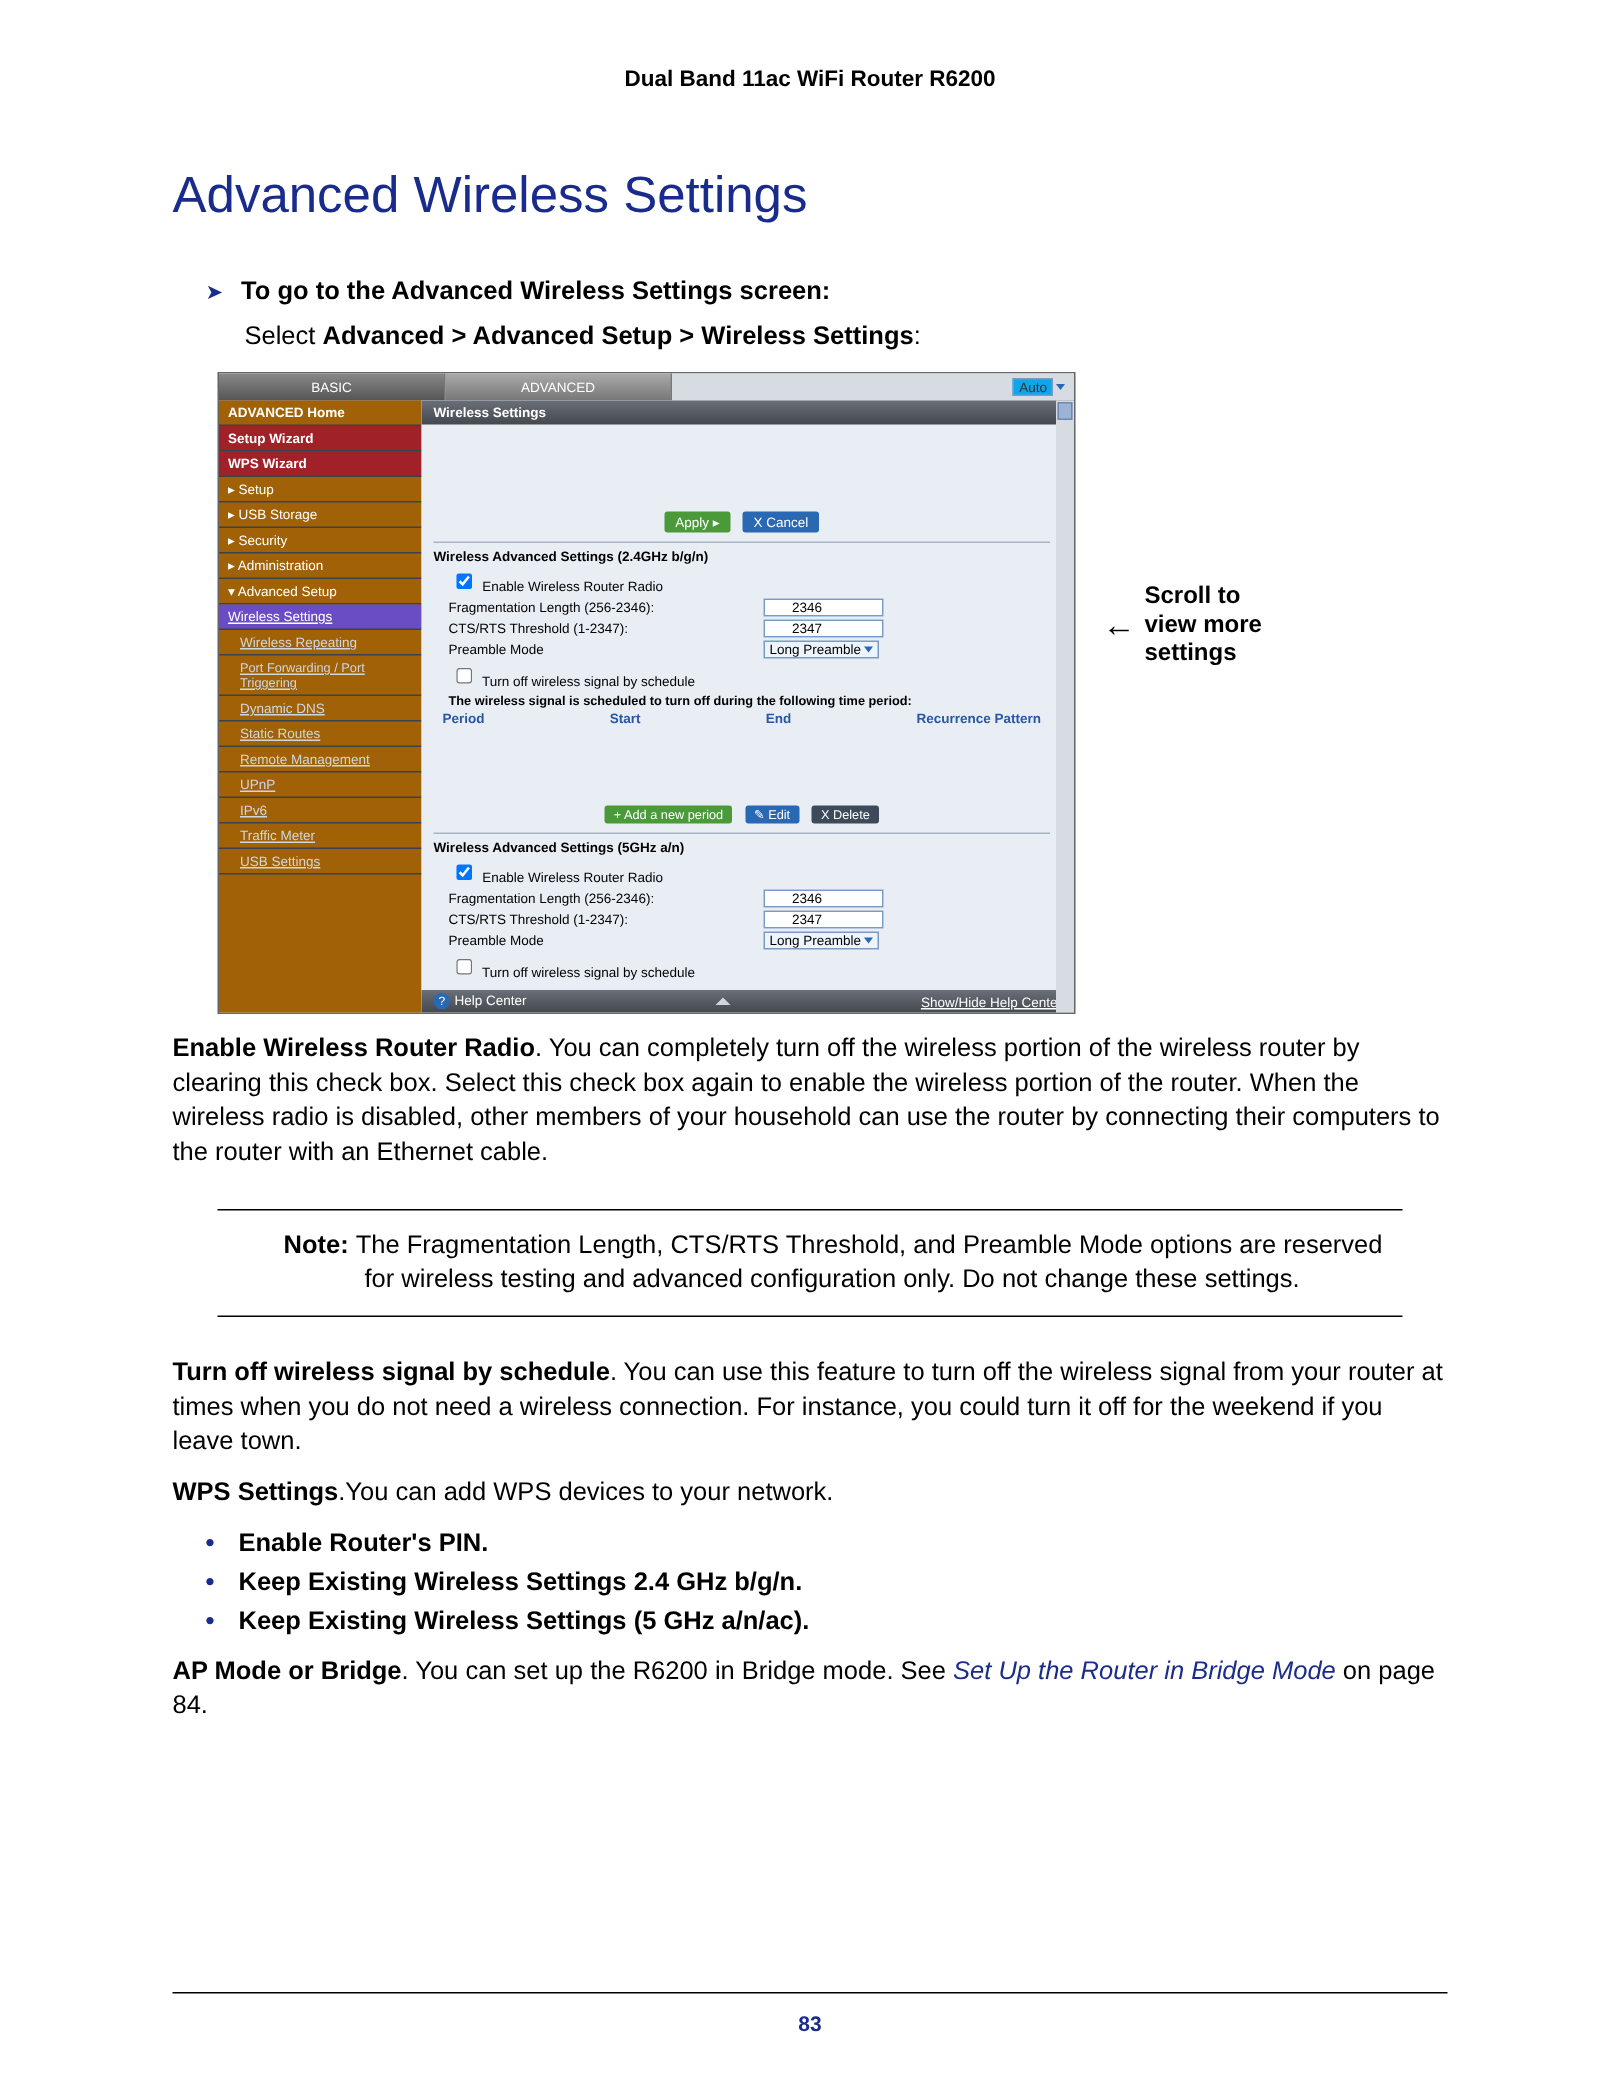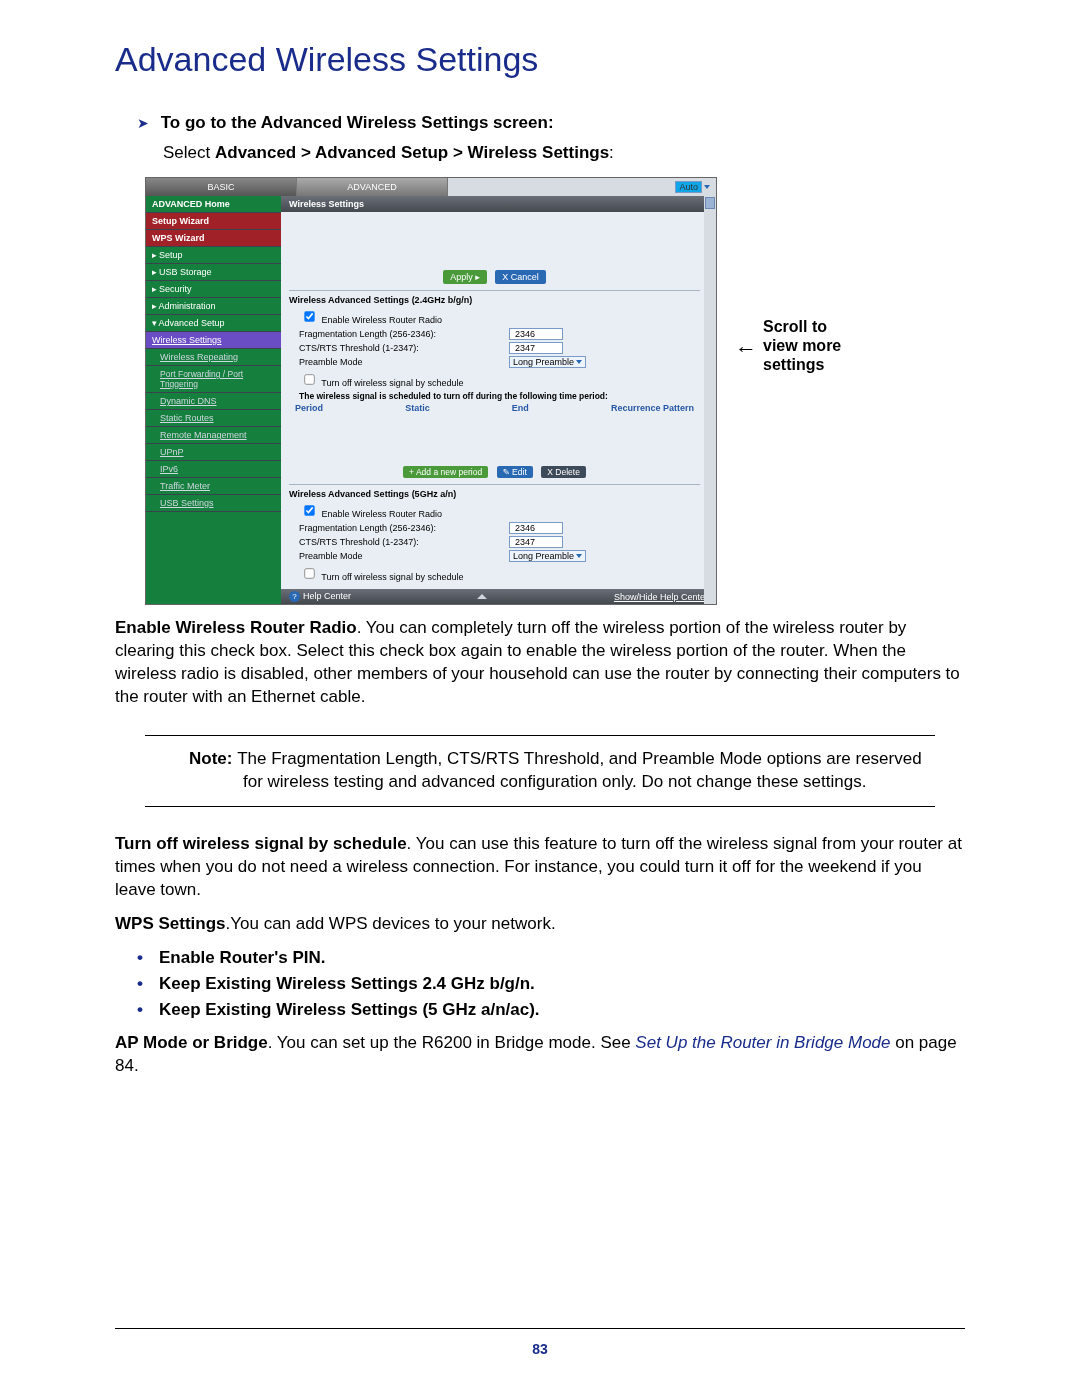--- a/index.html
+++ b/index.html
@@ -29,58 +29,59 @@
   .shot-wrap{display:flex;align-items:flex-start;margin-left:30px;margin-bottom:10px;}
   .shot{width:570px;border:1px solid #666;background:#e8eef4;position:relative;font-size:9px;}
   .tabs{display:flex;background:linear-gradient(#ccc,#999);}
   .tab{flex:0 0 150px;text-align:center;padding:4px 0;font-size:9px;color:#fff;border-right:1px solid #777;}
   .tab.basic{background:linear-gradient(#888,#555);}
   .tab.adv{background:linear-gradient(#aaa,#777);}
   .tab-spacer{flex:1;background:#d7dce2;}
   .auto-sel{margin:3px 6px 0 0;display:flex;align-items:center;gap:2px;font-size:9px;color:#333;}
   .auto-sel .dd{border:1px solid #7a9ac6;background:#0ea5e9;padding:0 3px;}
   .body-area{display:flex;}
-  .sidebar{width:135px;background:#15803d;padding:0;}
+  .sidebar{width:135px;background:#a16207;padding:0;}
   .side-item{display:block;padding:3px 6px;color:#fff;font-size:9px;border-bottom:1px solid #3a434d;}
   .side-item.bold{font-weight:bold;}
   .side-item.red{background:#a02128;}
   .side-item.sub{padding-left:14px;color:#cfd6e0;text-decoration:underline;}
   .side-item.sel{background:#6a4cc5;color:#fff;text-decoration:underline;}
   .side-item.sub2{padding-left:14px;color:#cfd6e0;text-decoration:underline;font-size:8.5px;}
   .content{flex:1;background:#e8eef4;position:relative;}
   .title-bar{background:linear-gradient(#6a6f78,#44494f);color:#fff;padding:3px 8px;font-size:9px;font-weight:bold;}
   .inner{padding:4px 8px;}
   .btn-row{text-align:center;margin:6px 0;}
   .btn{display:inline-block;border-radius:2px;padding:2px 7px;font-size:9px;color:#fff;margin:0 3px;}
   .btn.green{background:#4a9a3a;margin-top:48px;}
   .btn.blue{background:#2968b3;}
   .btn.dark{background:#3d4a5a;}
   .section-title{font-weight:bold;font-size:9px;margin-top:4px;}
   .row{display:flex;align-items:center;font-size:9px;margin:2px 0;}
   .row .lab{flex:0 0 210px;padding-left:10px;}
-  .row .tb{border:1px solid #7a9ac6;background:#fff;padding:0 5px;min-width:42px;}
+  .row .tb{border:1px solid #7a9ac6;background:#fff;padding:0 18px;min-width:42px;}
   .row .dd{border:1px solid #7a9ac6;background:#eef4fb;padding:0 3px;display:flex;align-items:center;gap:2px;}
   .tri{display:inline-block;width:0;height:0;border-left:3px solid transparent;border-right:3px solid transparent;border-top:4px solid #2968b3;}
   .sched-row{display:flex;font-size:9px;color:#2757a5;font-weight:bold;justify-content:space-between;padding:2px 6px;}
   .sbtn-row{text-align:center;margin:3px 0 6px 0;}
   .sbtn-row .btn{font-size:8.5px;padding:1px 6px;}
   hr.thin{border:none;border-top:1px solid #a8b4c4;margin:4px 0;}
   .help-bar{background:linear-gradient(#6a6f78,#44494f);color:#fff;display:flex;justify-content:space-between;align-items:center;padding:2px 8px;font-size:9px;}
   .help-bar .qmark{display:inline-block;background:#2968b3;color:#fff;border-radius:50%;width:11px;height:11px;text-align:center;line-height:11px;font-size:8px;margin-right:3px;}
   .scrollbar{position:absolute;right:0;top:0;bottom:0;width:12px;background:#d7dce2;}
   .scrollbar .thumb{position:absolute;left:1px;right:1px;top:1px;height:10px;background:#9bb4d6;border:1px solid #6d88b0;}
   .caret-up{display:block;margin:0 auto;width:0;height:0;border-left:5px solid transparent;border-right:5px solid transparent;border-bottom:5px solid #cfd6e0;}
   .annot{margin-left:18px;margin-top:140px;display:flex;align-items:flex-start;}
   .annot-arrow{font-size:22px;line-height:14px;margin-right:6px;margin-top:22px;}
   .annot-text{font-weight:bold;font-size:16px;line-height:1.2;width:100px;}
 </style>
 </head>
 <body>
 
 <div class="page">
+  <div class="header">Dual Band 11ac WiFi Router R6200</div>
   <h1>Advanced Wireless Settings</h1>
 
   <div class="step-line">
     <span class="arrow-icon">➤</span>
     <span class="step-text">To go to the Advanced Wireless Settings screen:</span>
   </div>
   <div class="select-line">
     <span>Select </span><b>Advanced &gt; Advanced Setup &gt; Wireless Settings</b><span>:</span>
   </div>
 
@@ -143,21 +144,21 @@
                   <span>Long Preamble</span> 
                   <span class="tri"></span>
                 </span>
               </div>
             <div class="row">
                 <span class="lab"><input type="checkbox" style="transform: scale(0.8);"> <span>Turn off wireless signal by schedule</span></span>
               </div>
             <div style="font-size:8.5px;font-weight:bold;padding-left:10px;">The wireless signal is scheduled to turn off during the following time period:</div>
             <div class="sched-row">
               <span>Period</span>
-              <span>Static</span>
+              <span>Start</span>
               <span>End</span>
               <span>Recurrence Pattern</span>
             </div>
             <div class="sbtn-row">
               <span class="btn green">+ Add a new period</span>
               <span class="btn blue">✎ Edit</span>
               <span class="btn dark">X Delete</span>
             </div>
             <hr class="thin">
             <div class="section-title">Wireless Advanced Settings (5GHz a/n)</div>

